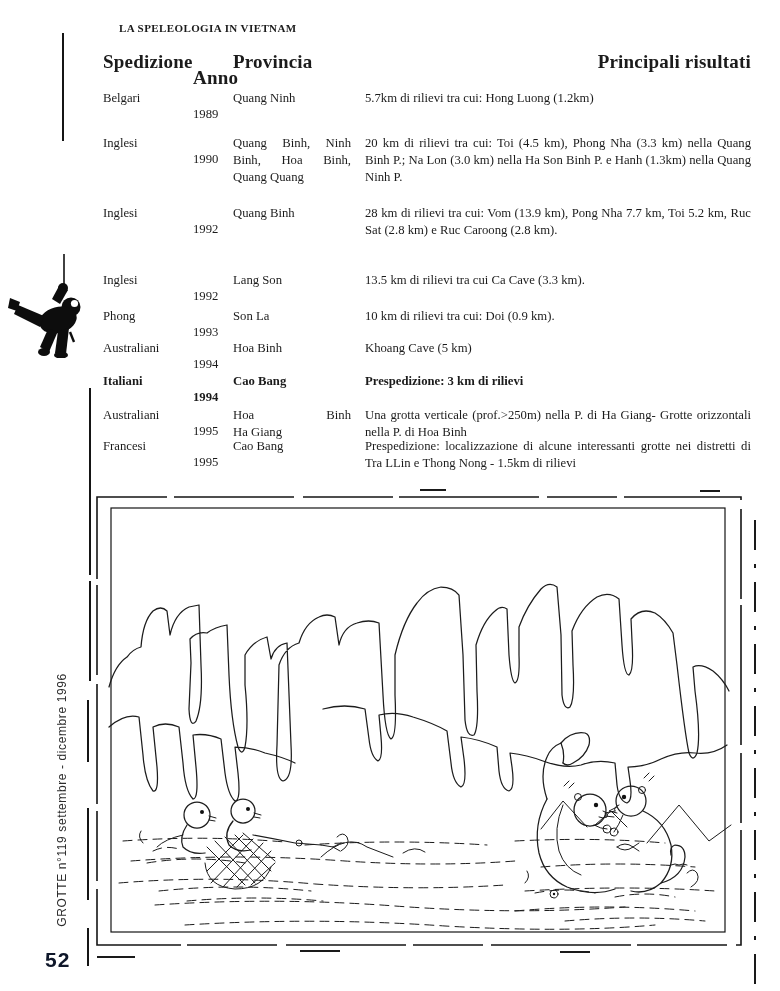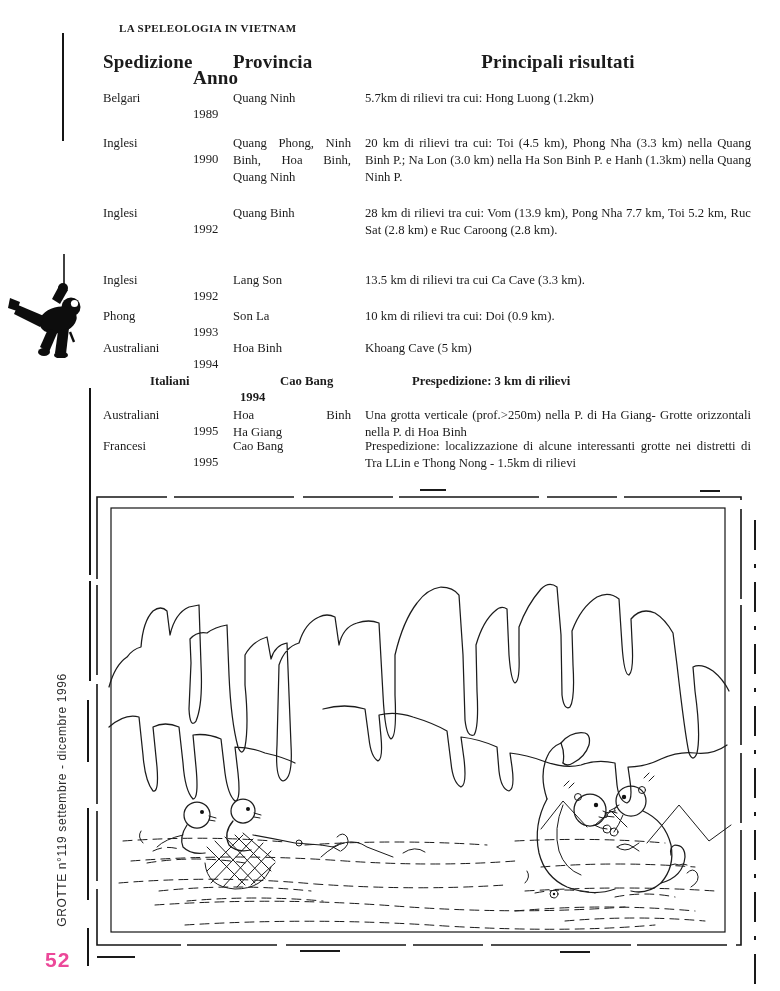--- a/index.html
+++ b/index.html
@@ -11,70 +11,70 @@
     position:absolute;left:119px;top:22px;
     font-size:11px;font-weight:bold;letter-spacing:.4px;white-space:nowrap;
   }
   .tbl{position:absolute;left:103px;top:0;width:650px;}
   .trow{position:absolute;left:0;width:650px;font-size:12.7px;line-height:17px;}
   .c1{position:absolute;left:0;top:0;width:86px;}
   .c2{position:absolute;left:90px;top:16px;width:46px;}
   .c3{position:absolute;left:130px;top:0;width:118px;text-align:justify;}
   .c4{position:absolute;left:262px;top:0;width:386px;text-align:justify;}
   .th .c1,.th .c2,.th .c3,.th .c4{font-weight:bold;font-size:19px;letter-spacing:.2px;}
-  .bold-row .c1,.bold-row .c2,.bold-row .c3,.bold-row .c4{font-weight:bold;margin-left:47px;}
+  .bold-row .c1,.bold-row .c2,.bold-row .c3,.bold-row .c4{font-weight:bold;}
   .justify-stretch{text-align:justify;text-align-last:justify;}
   .vline{position:absolute;width:2px;background:#151515;}
   .dashline{
     position:absolute;width:2px;
     background:repeating-linear-gradient(to bottom,#1a1a1a 0 30px,transparent 30px 44px,#1a1a1a 44px 48px,transparent 48px 62px);
   }
   .hdash{position:absolute;height:2px;background:#1a1a1a;}
   .sidebar-vert{
     position:absolute;left:63px;top:800px;width:322px;height:16px;
     transform:translate(-50%,-50%) rotate(-90deg);
     font-family:"Liberation Sans", sans-serif;font-size:12px;color:#2c2c2c;
     letter-spacing:.6px;text-align:center;white-space:nowrap;
   }
   .pagenum{
     position:absolute;left:45px;top:948px;
     font-family:"Liberation Sans", sans-serif;font-size:21px;font-weight:bold;
-    letter-spacing:1px;color:#ec4899;
+    letter-spacing:1px;color:#0f172a;
   }
   svg .ln{fill:none;stroke:#1c1c1c;stroke-width:1.25;stroke-linecap:round;stroke-linejoin:round;}
   svg .ln2{fill:none;stroke:#1c1c1c;stroke-width:1;stroke-linecap:round;stroke-linejoin:round;}
   svg .wat{fill:none;stroke:#1c1c1c;stroke-width:1;stroke-dasharray:9 6;stroke-linecap:round;}
   svg .blk{fill:#0d0d0d;stroke:none;}
   svg .dot{fill:#111;stroke:none;}
 </style>
 </head>
 <body>
 
 <div class="title">LA SPELEOLOGIA IN VIETNAM</div>
 
 <div class="tbl">
 
   <div class="trow th" style="top:53px">
     <div class="c1">Spedizione</div>
     <div class="c2">Anno</div>
     <div class="c3" style="text-align:left">Provincia</div>
-    <div class="c4" style="text-align:center">Principali risultati</div>
+    <div class="c4" style="text-align:right">Principali risultati</div>
   </div>
 
   <div class="trow" style="top:90px">
     <div class="c1">Belgari</div>
     <div class="c2">1989</div>
     <div class="c3">Quang Ninh</div>
     <div class="c4">5.7km di rilievi tra cui: Hong Luong (1.2km)</div>
   </div>
 
   <div class="trow" style="top:135px">
     <div class="c1">Inglesi</div>
     <div class="c2">1990</div>
-    <div class="c3">Quang Phong, Ninh Binh, Hoa Binh, Quang Ninh</div>
+    <div class="c3">Quang Binh, Ninh Binh, Hoa Binh, Quang Quang</div>
     <div class="c4">20 km di rilievi tra cui: Toi (4.5 km), Phong Nha (3.3 km) nella Quang Binh P.; Na Lon (3.0 km) nella Ha Son Binh P. e Hanh (1.3km) nella Quang Ninh P.</div>
   </div>
 
   <div class="trow" style="top:205px">
     <div class="c1">Inglesi</div>
     <div class="c2">1992</div>
     <div class="c3">Quang Binh</div>
     <div class="c4">28 km di rilievi tra cui: Vom (13.9 km), Pong Nha 7.7 km, Toi 5.2 km, Ruc Sat (2.8 km) e Ruc Caroong (2.8 km).</div>
   </div>
 

